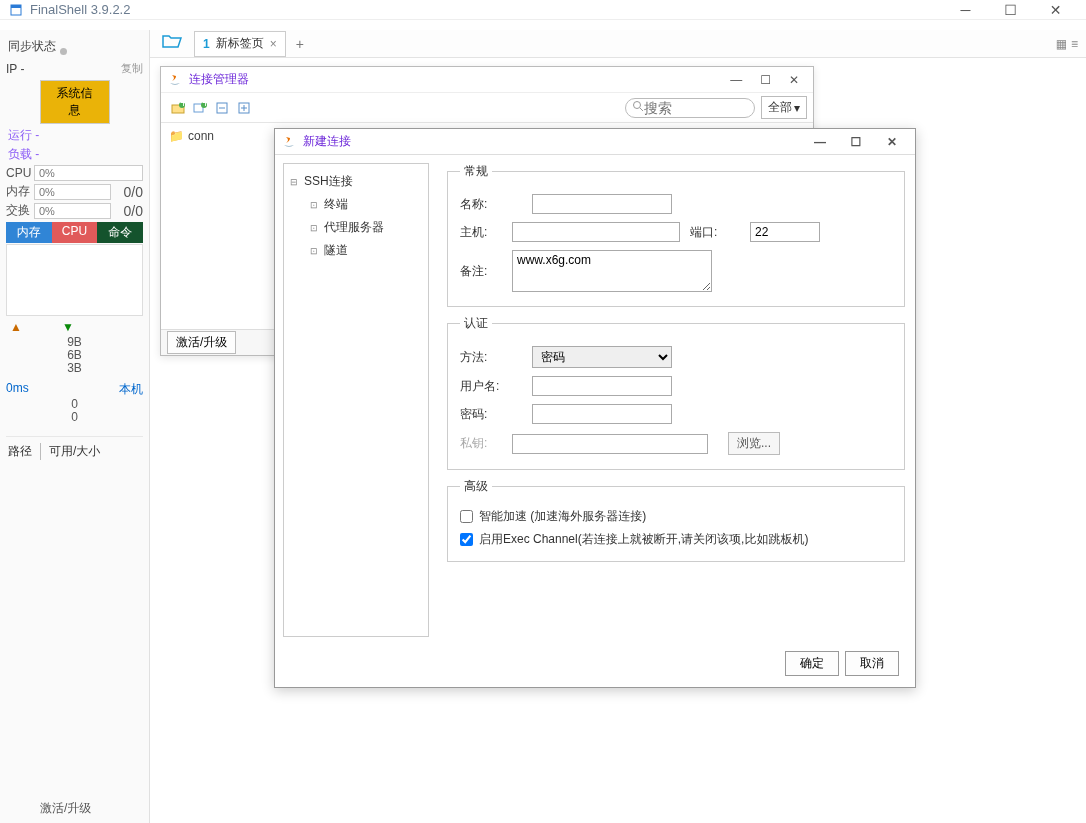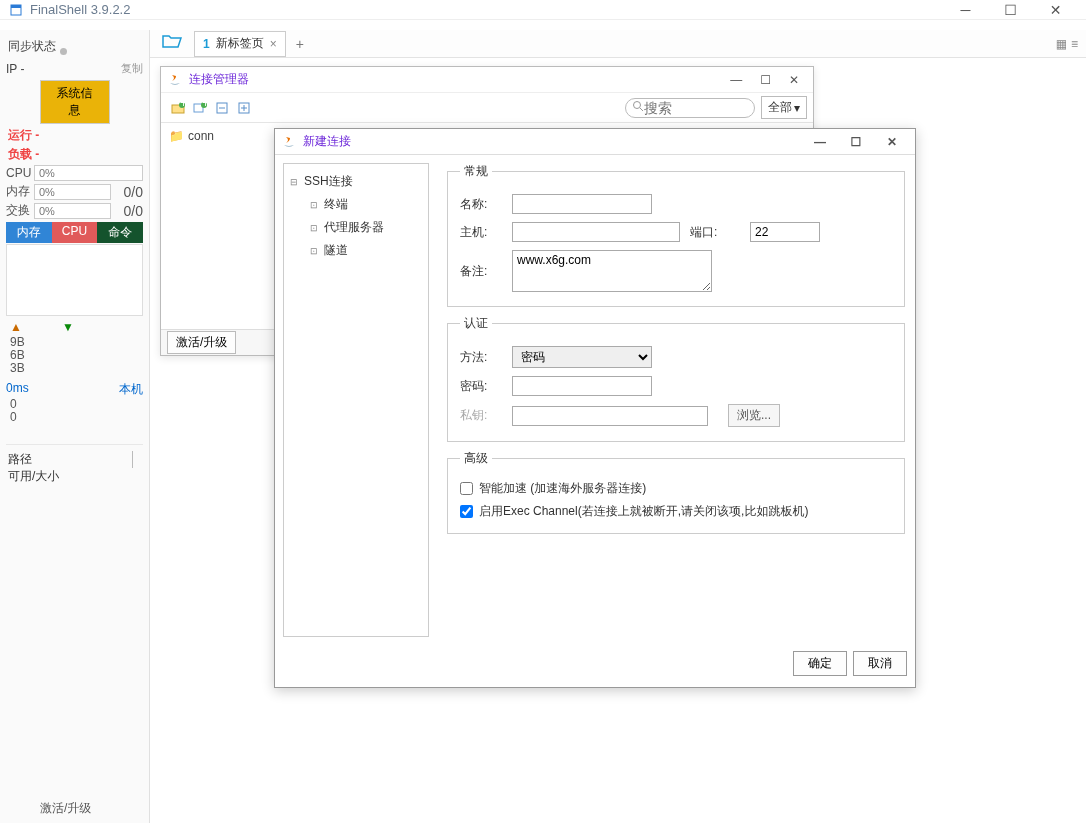--- a/index.html
+++ b/index.html
@@ -12,39 +12,39 @@
 .winbtns { margin-left: auto; display: flex; }
 .winbtns div { width: 45px; height: 30px; display: flex; align-items: center; justify-content: center; color: #555; font-size: 14px; }
 
 
 .sidebar { position: absolute; left: 0; top: 30px; width: 150px; height: 793px; background: #fafafa; border-right: 1px solid #e0e0e0; padding: 4px 6px; }
 .sidebar .row { display: flex; align-items: flex-end; padding: 2px 0; color: #444; }
 .sidebar .sync { font-size: 13px; padding: 4px 2px; }
 .sidebar .dot { width: 7px; height: 7px; border-radius: 50%; background: #bbb; display: inline-block; margin-left: 4px; }
 .sidebar .copy { color: #999; margin-left: auto; font-size: 11px; }
 .sidebar .sysinfo-btn { border: 1px solid #ccc; background: #eab308; padding: 4px 12px; margin: 2px auto; display: block; width: 70px; text-align: center; }
-.sidebar .label { color: #ef4444; padding: 1px 2px; font-weight: bold; }
+.sidebar .label { color: #8b5cf6; padding: 1px 2px; }
 .sidebar .metric-row { display: flex; align-items: center; padding: 1px 0; }
 .sidebar .metric-row label { width: 28px; color: #555; }
 .sidebar .metric-row input { flex: 1; border: 1px solid #ccc; background: #fff; padding: 1px 4px; font-size: 11px; color: #777; min-width: 0; }
 .sidebar .metric-row .ratio { width: 30px; text-align: right; color: #555; font-size: 14px; margin-left: 2px; }
 .tabs3 { display: flex; margin-top: 2px; }
 .tabs3 div { flex: 1; text-align: center; padding: 2px 0; color: #fff; font-size: 12px; }
 .t-mem { background: #3085d6; }
 .t-cpu { background: #e05a5a; }
 .t-cmd { background: #14532d; }
 .chart-area { height: 72px; background: #fff; border: 1px solid #ddd; margin-top: 1px; }
 .arrows { display: flex; gap: 40px; padding: 2px 4px; margin-top: 2px; }
 .arr-up { color: #c96a00; }
 .arr-down { color: #0a8a0a; }
-.yaxis { color: #555; padding: 0 4px; line-height: 13px; font-size: 11px; }
+.yaxis { color: #555; padding: 0 4px; line-height: 13px; font-size: 11px; text-align: center; }
 .ms-row { display: flex; padding-top: 6px; }
 .ms-row .ms { color: #06c; }
 .ms-row .host { margin-left: auto; color: #06c; }
-.pathhdr { display: flex; padding: 6px 2px; border-top: 1px solid #e8e8e8; margin-top: 20px; flex-direction: column; }
+.pathhdr { display: flex; padding: 6px 2px; border-top: 1px solid #e8e8e8; margin-top: 12px; }
 .pathhdr div:first-child { border-right: 1px solid #bbb; padding-right: 8px; margin-right: 8px; }
 .activate { position: absolute; bottom: 6px; left: 40px; color: #555; }
 
 
 .tabbar { position: absolute; left: 150px; top: 30px; right: 0; height: 28px; background: #fdfdfd; border-bottom: 1px solid #e3e3e3; display: flex; align-items: center; }
 .folder-icon { color: #1b9bd6; font-size: 18px; padding: 0 12px; }
 .tab { height: 26px; border: 1px solid #ccc; background: #fff; display: flex; align-items: center; padding: 0 8px; gap: 6px; }
 .tab .num { color: #1b9bd6; font-weight: bold; }
 .tab .close { color: #888; }
 .tab-add { padding: 0 10px; color: #777; font-size: 14px; }
@@ -79,30 +79,30 @@
 .nav-tree .node { padding: 3px 2px; color: #333; display: flex; align-items: center; gap: 4px; }
 .nav-tree .toggle { color: #888; font-size: 9px; width: 10px; display: inline-block; }
 .nav-tree .child { padding-left: 22px; }
 .nav-tree .dash { color: #888; font-size: 9px; width: 10px; }
 .form-side { flex: 1; padding: 8px 10px; }
 fieldset { border: 1px solid #ccc; padding: 10px 12px; margin-bottom: 8px; }
 legend { padding: 0 4px; color: #333; }
 .form-row { display: flex; align-items: center; padding: 4px 0; }
 .form-row label { width: 52px; color: #333; }
 .form-row input[type=text], .form-row input[type=password], .form-row textarea, .form-row select { border: 1px solid #aaa; padding: 2px 4px; font-size: 12px; }
-.form-row .w140 { width: 140px; }
+.form-row .w140 { width: 140px; margin-left: 20px; }
 .form-row .w168 { width: 168px; }
 .form-row .w70 { width: 70px; }
 .form-row .portlbl { margin: 0 8px 0 10px; }
 .form-row textarea { width: 200px; height: 42px; }
 .form-row.disabled label { color: #aaa; }
 .browse-btn { border: 1px solid #bbb; background: #f6f6f6; padding: 2px 8px; margin-left: 20px; color: #555; }
 .chk-row { display: flex; align-items: center; padding: 3px 0; gap: 6px; }
 .chk-row input { width: 13px; height: 13px; }
-.dlg-footer { display: flex; justify-content: flex-end; gap: 6px; padding: 6px 8px; }
+.dlg-footer { display: flex; justify-content: flex-end; gap: 6px; padding: 6px 16px; }
 .dlg-footer button { border: 1px solid #999; background: #fdfdfd; padding: 3px 14px; }
 </style>
 </head>
 <body>
 
 <div class="titlebar">
   <span class="icon">
     <svg width="14" height="14">
         <rect x="2" y="2" width="10" height="10" fill="#fff" stroke="#2b7bd6"></rect>
         <rect x="2" y="2" width="10" height="3" fill="#2b7bd6"></rect>
@@ -313,20 +313,24 @@
             <textarea style="">www.x6g.com</textarea>
           </div>
       </fieldset>
       <fieldset>
         <legend>认证</legend>
         <div class="form-row">
             <label>方法:</label>
           <select class="w140"><option>密码</option></select>
         </div>
         <div class="form-row">
+            <label>用户名:</label>
+            <input type="text" class="w140" style="">
+          </div>
+        <div class="form-row">
             <label>密码:</label>
             <input type="password" class="w140" style="">
           </div>
         <div class="form-row disabled">
             <label>私钥:</label>
             <input type="text" style="width: 196px;">
             <button class="browse-btn">浏览...</button>
           </div>
       </fieldset>
       <fieldset>

